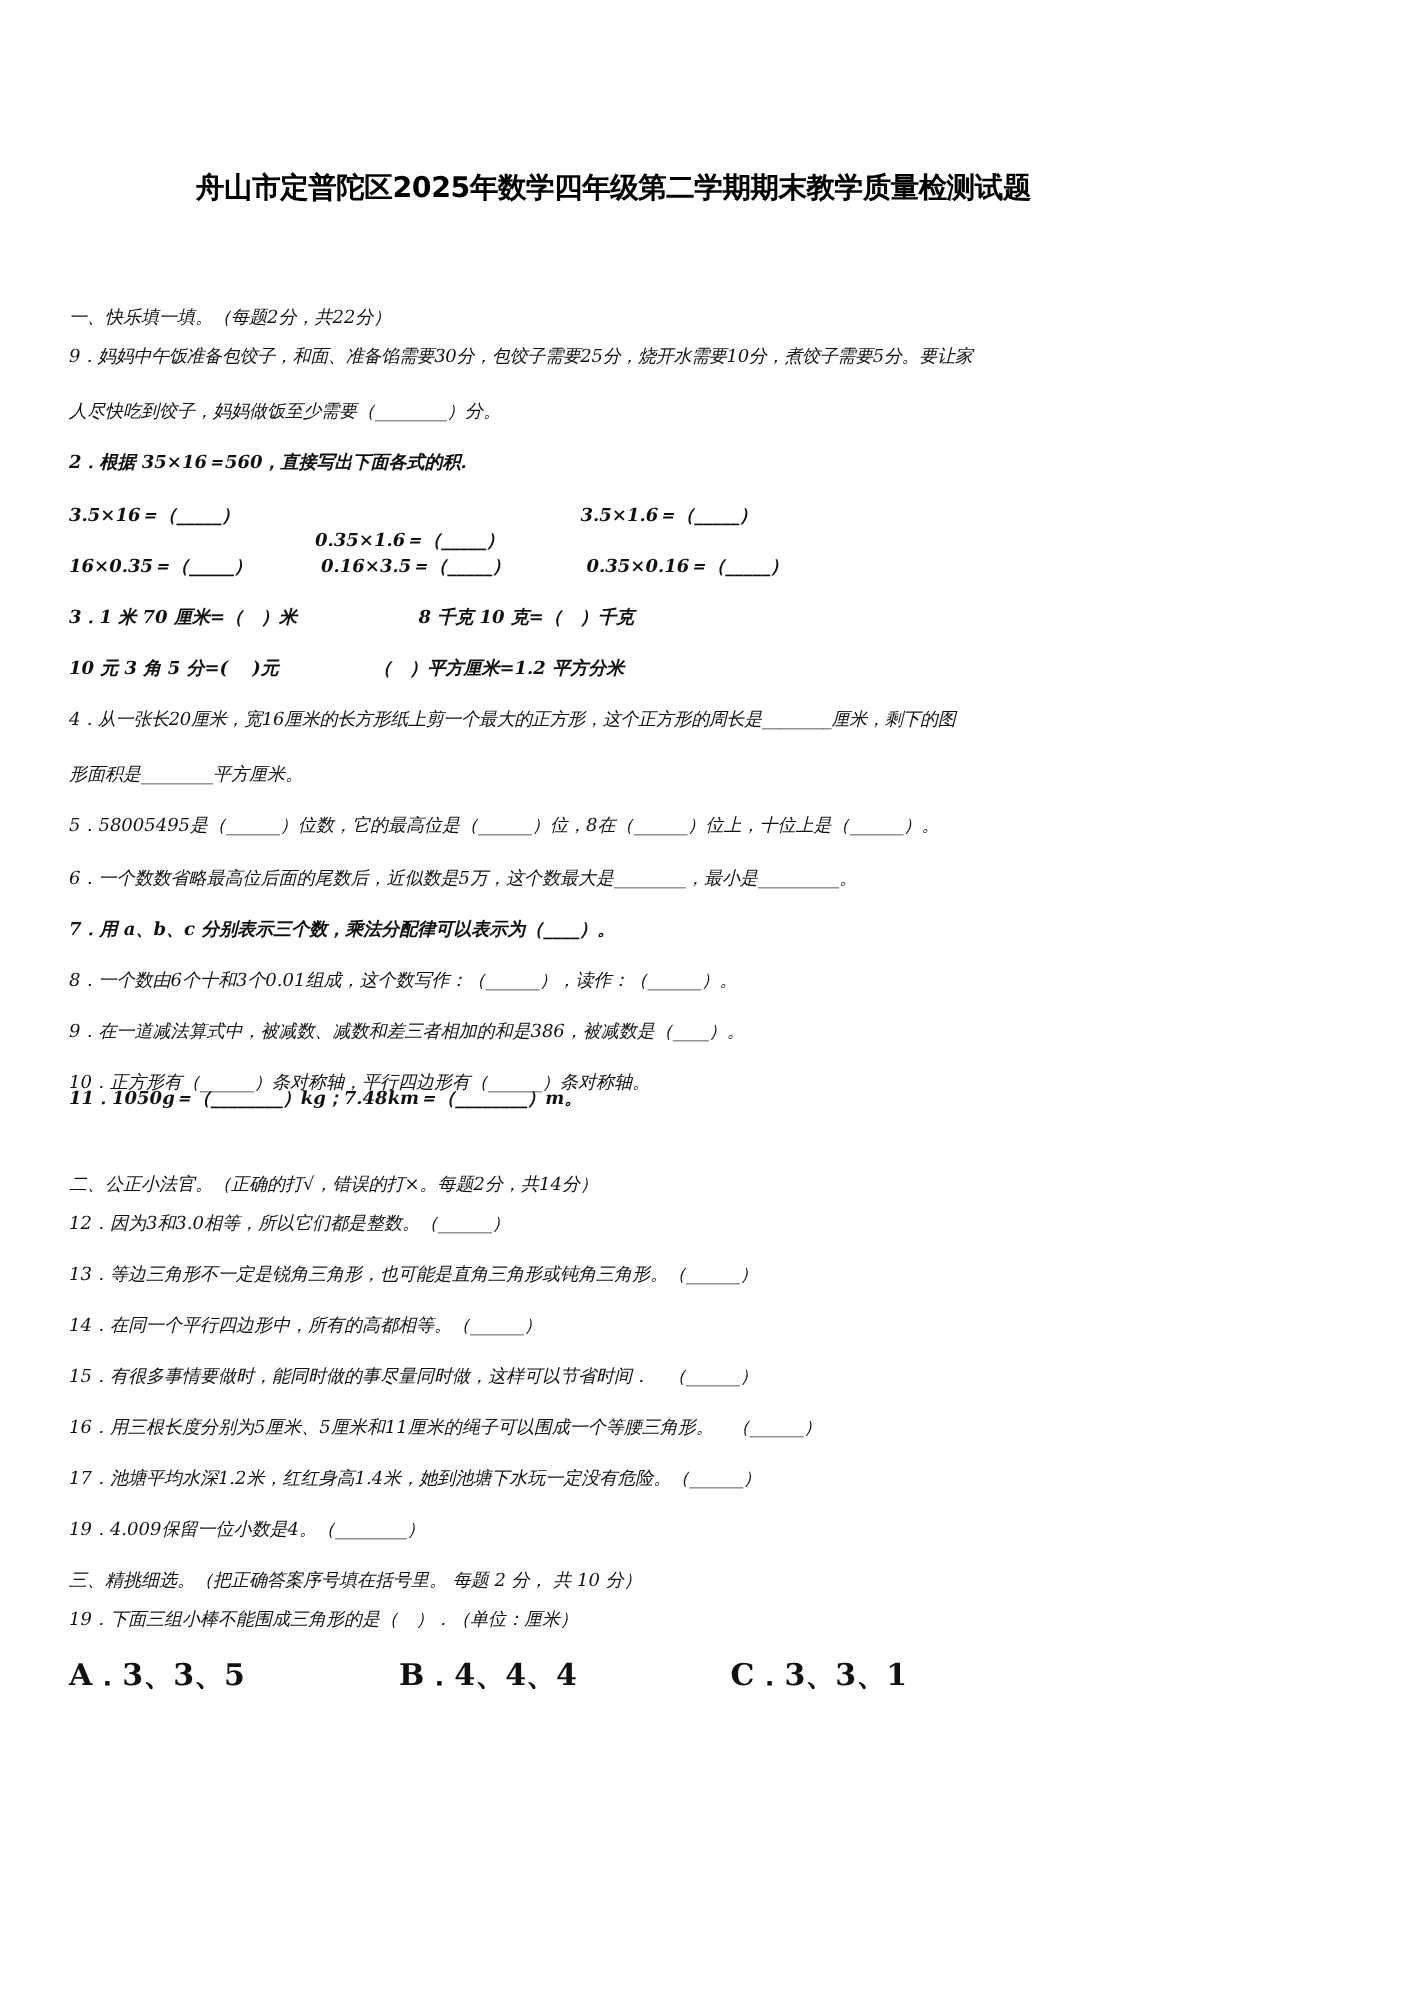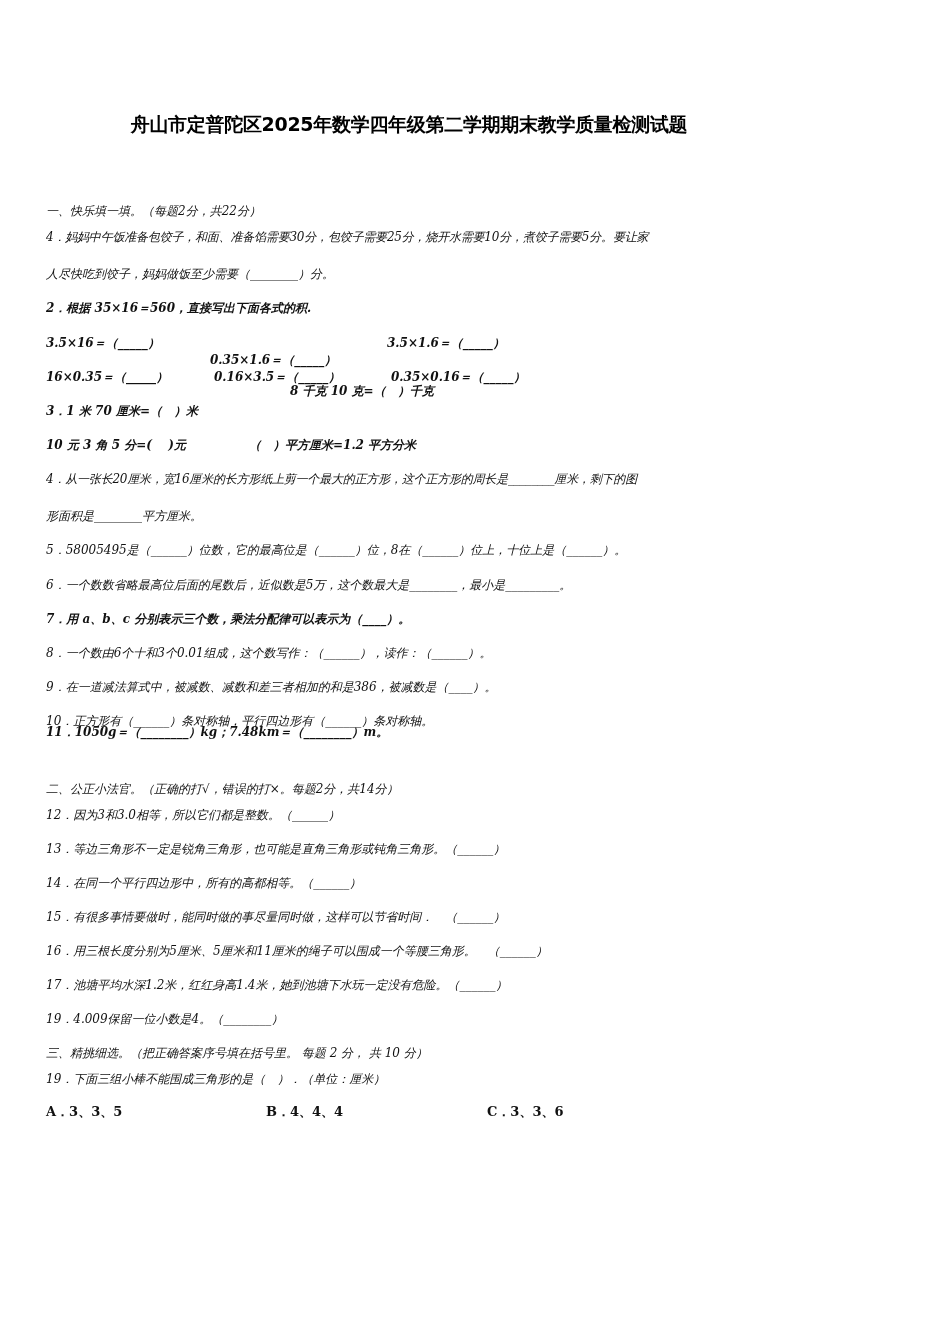--- a/index.html
+++ b/index.html
@@ -12,46 +12,46 @@
   .title {
     position: absolute; left: 0; width: 818px; top: 112px;
     text-align: center; font-family: "DejaVu Sans", "Liberation Sans", sans-serif;
     font-weight: bold; font-size: 19px; letter-spacing: -0.3px; color: #000;
   }
   .line {
     position: absolute; left: 46px; white-space: nowrap;
     font-size: 12px; line-height: 20px; font-weight: bold; color: #111; font-style: italic;
   }
   .line.normal { font-weight: normal; }
-  .opt { position: absolute; white-space: pre; font-weight: bold; font-size: 13px; }
+  .opt { position: absolute; white-space: pre; font-weight: bold; font-size: 20px; }
 </style>
 </head>
 <body>
 
 <div class="page">
 
   <div class="title">舟山市定普陀区2025年数学四年级第二学期期末教学质量检测试题</div>
 
   <div class="line normal" style="top:201px;">一、快乐填一填。（每题2分，共22分）</div>
 
-  <div class="line normal" style="top:227px; letter-spacing:-0.2px;">4．妈妈中午饭准备包饺子，和面、准备馅需要30分，包饺子需要25分，烧开水需要10分，煮饺子需要5分。要让家</div>
+  <div class="line normal" style="top:227px; letter-spacing:-0.2px;">9．妈妈中午饭准备包饺子，和面、准备馅需要30分，包饺子需要25分，烧开水需要10分，煮饺子需要5分。要让家</div>
   <div class="line normal" style="top:264px;">人尽快吃到饺子，妈妈做饭至少需要（________）分。</div>
 
   <div class="line" style="top:298px;">2．根据 35×16＝560，直接写出下面各式的积.</div>
 
   <div class="line" style="top:333px; left:46px;">3.5×16＝（_____）</div>
   <div class="line" style="top:350px; left:210px;">0.35×1.6＝（_____）</div>
   <div class="line" style="top:333px; left:387px;">3.5×1.6＝（_____）</div>
 
   <div class="line" style="top:367px; left:46px;">16×0.35＝（_____）</div>
   <div class="line" style="top:367px; left:214px;">0.16×3.5＝（_____）</div>
   <div class="line" style="top:367px; left:391px;">0.35×0.16＝（_____）</div>
 
   <div class="line" style="top:401px; left:46px;">3．1 米 70 厘米=（　）米</div>
-  <div class="line" style="top:381px; left:279px;margin-left:11px;">8 千克 10 克=（　）千克</div>
+  <div class="line" style="top:401px; left:279px;">8 千克 10 克=（　）千克</div>
   <div class="line" style="top:435px; left:46px;">10 元 3 角 5 分=(　 )元</div>
   <div class="line" style="top:435px; left:249px;text-align:center;">（　）平方厘米=1.2 平方分米</div>
 
   <div class="line normal" style="top:469px; letter-spacing:-0.2px;">4．从一张长20厘米，宽16厘米的长方形纸上剪一个最大的正方形，这个正方形的周长是________厘米，剩下的图</div>
   <div class="line normal" style="top:506px;">形面积是________平方厘米。</div>
 
   <div class="line normal" style="top:540px;">5．58005495是（______）位数，它的最高位是（______）位，8在（______）位上，十位上是（______）。</div>
   <div class="line normal" style="top:575px;">6．一个数数省略最高位后面的尾数后，近似数是5万，这个数最大是________，最小是_________。</div>
   <div class="line" style="top:609px;">7．用 a、b、c 分别表示三个数，乘法分配律可以表示为（____）。</div>
   <div class="line normal" style="top:643px;">8．一个数由6个十和3个0.01组成，这个数写作：（______），读作：（______）。</div>
@@ -66,15 +66,15 @@
   <div class="line normal" style="top:907px;">15．有很多事情要做时，能同时做的事尽量同时做，这样可以节省时间．　（______）</div>
   <div class="line normal" style="top:941px;">16．用三根长度分别为5厘米、5厘米和11厘米的绳子可以围成一个等腰三角形。　（______）</div>
   <div class="line normal" style="top:975px;">17．池塘平均水深1.2米，红红身高1.4米，她到池塘下水玩一定没有危险。（______）</div>
   <div class="line normal" style="top:1009px;">19．4.009保留一位小数是4。（________）</div>
 
   <div class="line normal" style="top:1043px;">三、精挑细选。（把正确答案序号填在括号里。 每题 2 分， 共 10 分）</div>
   <div class="line normal" style="top:1069px;">19．下面三组小棒不能围成三角形的是（　）．（单位：厘米）</div>
 
   <div class="opt" style="top:1103px; left:46px;">A．3、3、5</div>
   <div class="opt" style="top:1103px; left:266px;">B．4、4、4</div>
-  <div class="opt" style="top:1103px; left:487px;">C．3、3、6</div>
+  <div class="opt" style="top:1103px; left:487px;">C．3、3、1</div>
 
 </div>
 
 </body></html>

